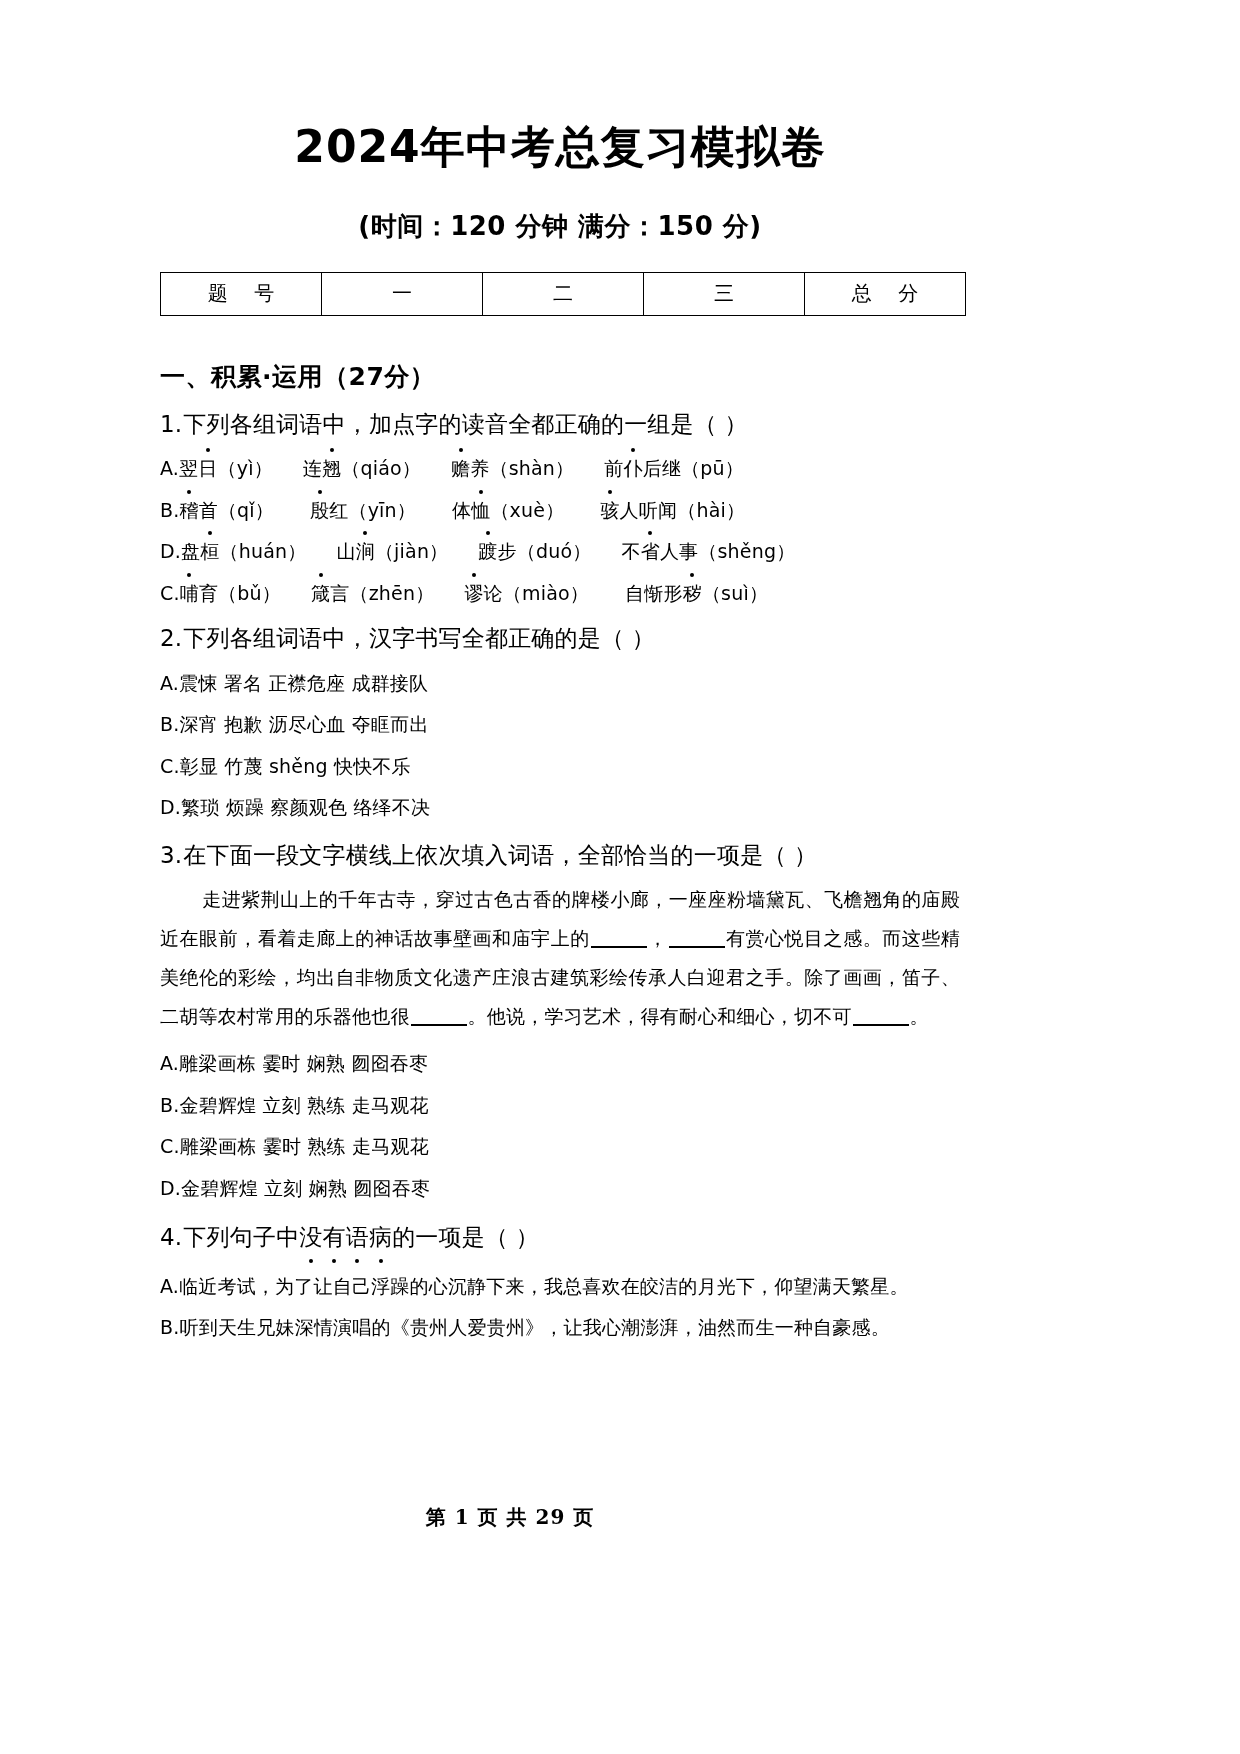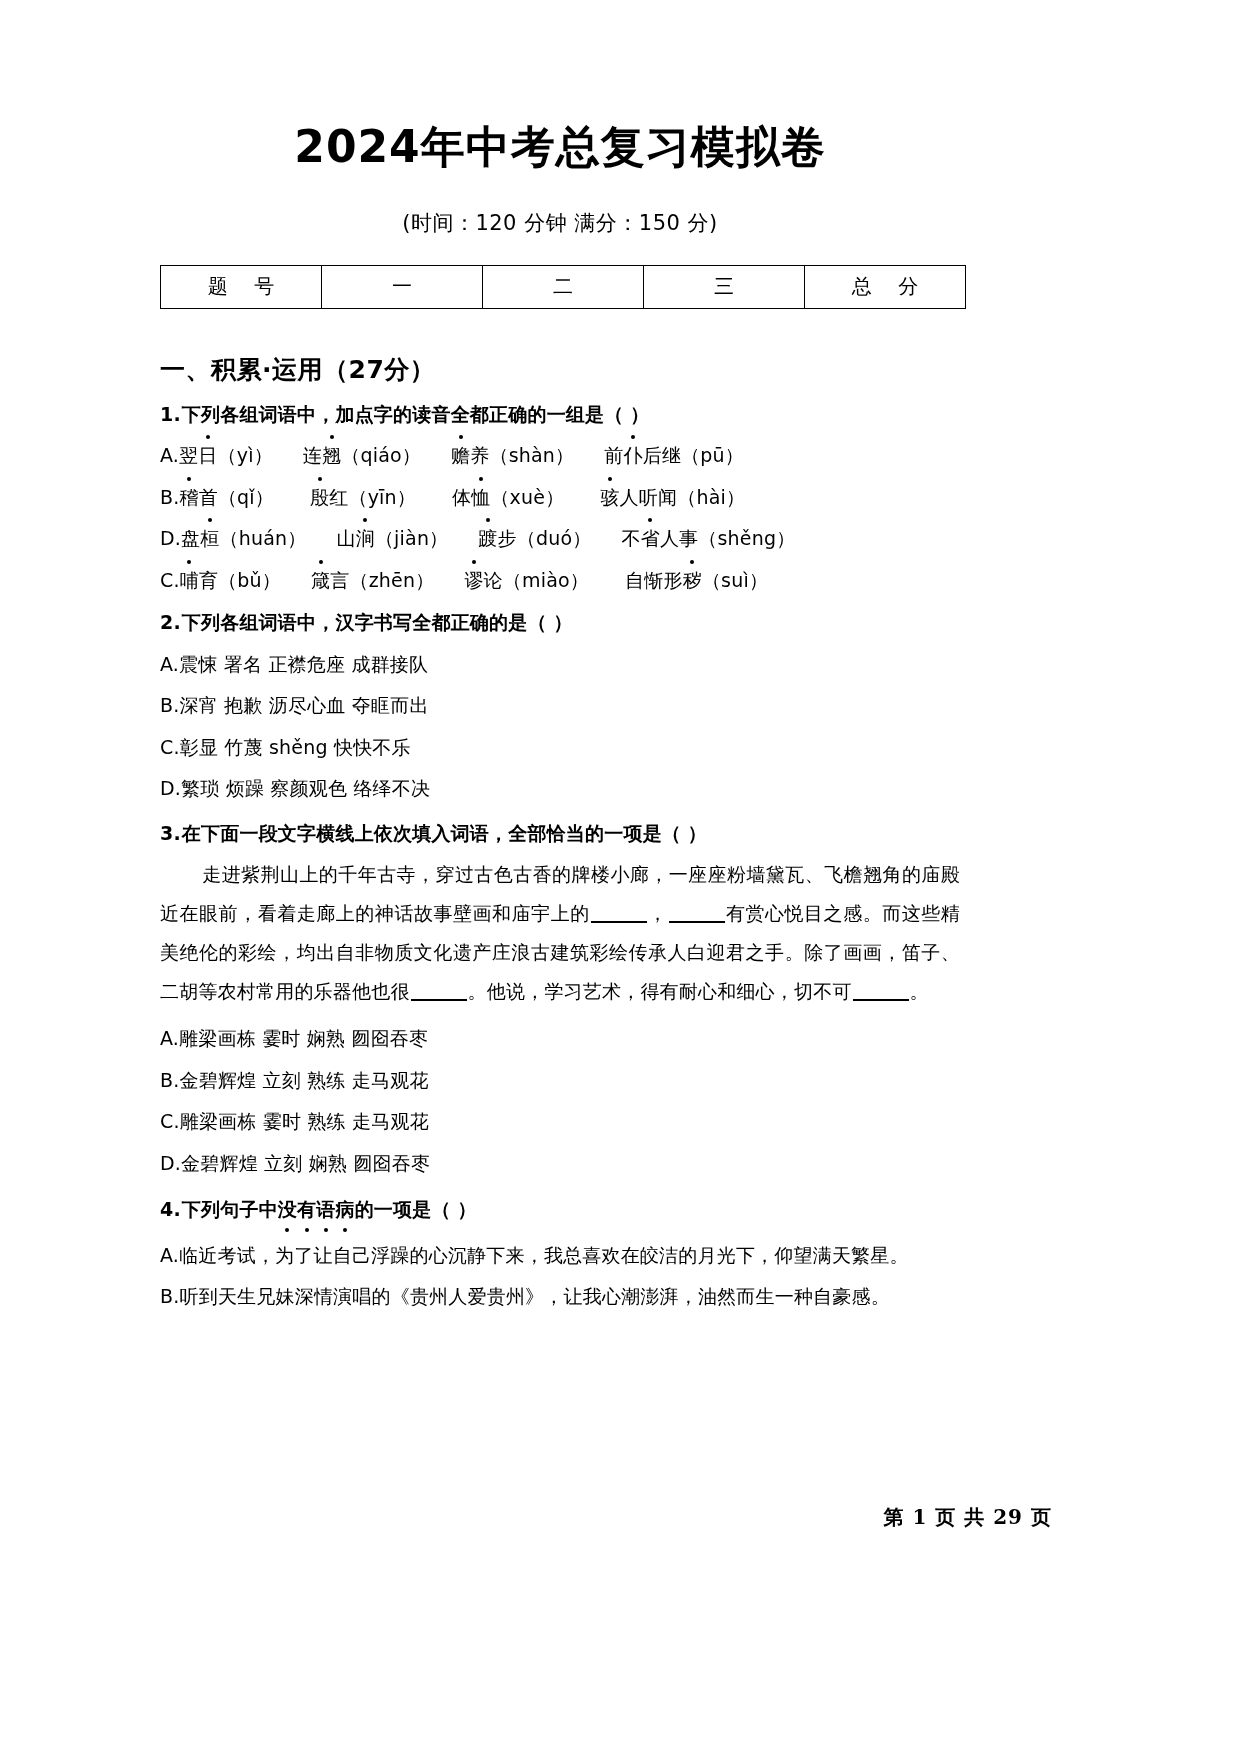--- a/index.html
+++ b/index.html
@@ -36,25 +36,26 @@
     font-weight: bold;
     letter-spacing: 1px;
     margin: 0;
     padding-top: 122px;
     line-height: 1.15;
     width: 800px;
     white-space: nowrap;
   }
   .doc-subtitle {
     text-align: center;
-    font-size: 21px;
+    font-size: 26px;
     margin: 0;
     padding-top: 36px;
     width: 800px;
     letter-spacing: 0.5px;
+    font-weight: bold;
   }
 
   
   .score-table {
     border-collapse: collapse;
     margin-top: 28px;
     width: 790px;
     table-layout: fixed;
   }
   .score-table td {
@@ -74,22 +75,22 @@
   .section-heading {
     font-size: 25px;
     font-weight: bold;
     margin-top: 44px;
     margin-bottom: 10px;
     letter-spacing: 0.5px;
   }
 
   
   .q-stem {
-    font-size: 19px;
-    font-weight: bold;
+    font-size: 23px;
+    font-weight: normal;
     margin-top: 14px;
     margin-bottom: 6px;
     letter-spacing: 0.2px;
     line-height: 1.5;
   }
   .q-stem .qnum { margin-right: 1px; }
 
   .opt {
     font-size: 19px;
     line-height: 1.45;
@@ -150,26 +151,25 @@
     vertical-align: -3px;
     margin: 0 1px;
   }
 
   
   .footer {
     position: absolute;
     left: 0;
     top: 1504px;
     width: 1020px;
-    text-align: right;
+    text-align: center;
     font-size: 20px;
     font-family: "DejaVu Serif", "Liberation Serif", serif;
     font-weight: bold;
     letter-spacing: 1px;
-    margin-left: 32px;
   }
 </style>
 </head>
 <body>
 
 <div class="page">
 
   <div class="content">
 
     <div class="doc-title">2024年中考总复习模拟卷</div>

